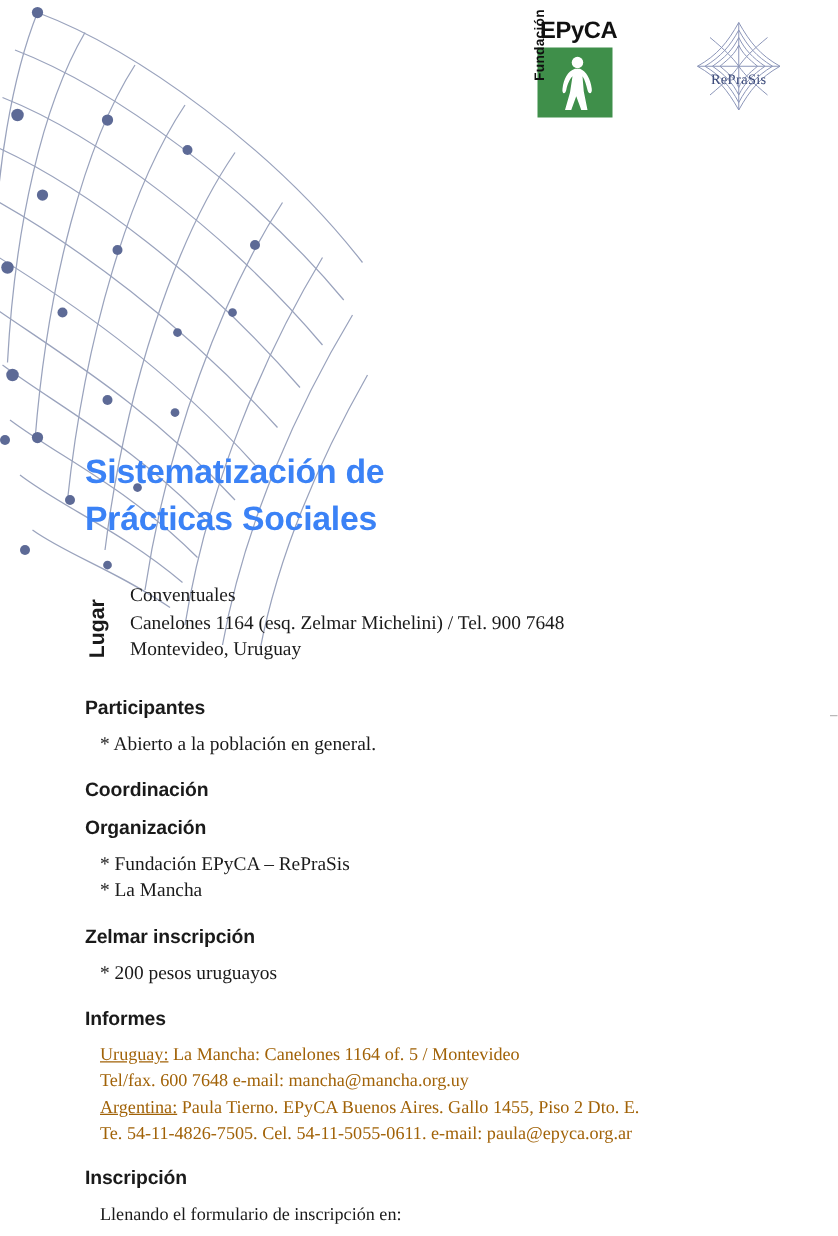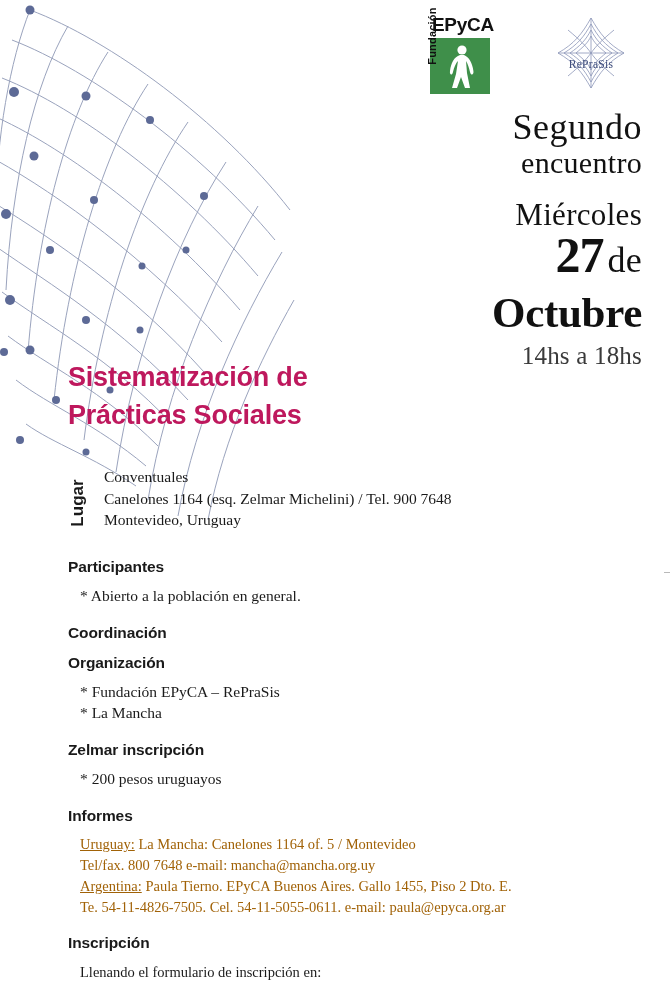--- a/index.html
+++ b/index.html
@@ -162,21 +162,21 @@
   
   .main-title {
     position: absolute;
     left: 68px;
     top: 358px;
     width: 470px;
     font-family: "Liberation Sans", sans-serif;
     font-size: 27px;
     font-weight: bold;
     line-height: 38px;
-    color: #be185d;
+    color: #3b82f6;
     letter-spacing: -0.2px;
   }
 
   
   .lugar-block {
     position: absolute;
     left: 68px;
     top: 466px;
     width: 540px;
   }
@@ -335,31 +335,20 @@
         <path d="M39 22 C36 29 31 33 24 39 C31 45 36 49 39 56 C42 49 47 45 54 39 C47 33 42 29 39 22 Z"></path>
         <path d="M6 39 L72 39"></path>
         <path d="M39 4 L39 74"></path>
         <path d="M16 16 C28 26 34 32 39 39 C44 46 50 52 62 62"></path>
         <path d="M62 16 C50 26 44 32 39 39 C34 46 28 52 16 62"></path>
       </g>
     </svg>
     <div class="reprasis-label">RePraSis</div>
   </div>
 
-  <div class="header-right">
-    <div class="h-segundo">Segundo</div>
-    <div class="h-encuentro">encuentro</div>
-    <div class="h-miercoles">Miércoles</div>
-    <div class="h-daywrap">
-      <span class="h-day">27</span>
-      <span class="h-de">de</span>
-    </div>
-    <div class="h-mes">Octubre</div>
-    <div class="h-horario">14hs a 18hs</div>
-  </div>
 
   <div class="main-title">
     <div>Sistematización de</div>
     <div>Prácticas Sociales</div>
   </div>
 
   <div class="lugar-block">
     <div class="lugar-label">Lugar</div>
     <div class="lugar-lines">
       <div>Conventuales</div>
@@ -393,21 +382,21 @@
       <div class="sec-head">Zelmar inscripción</div>
       <ul class="sec-items">
         <li>* 200 pesos uruguayos</li>
       </ul>
     </div>
 
     <div class="sec">
       <div class="sec-head">Informes</div>
       <ul class="informes-lines">
         <li><span class="u-line">Uruguay:</span><span> La Mancha: Canelones 1164 of. 5 / Montevideo</span></li>
-        <li><span>Tel/fax. 800 7648 e-mail: mancha@mancha.org.uy</span></li>
+        <li><span>Tel/fax. 600 7648 e-mail: mancha@mancha.org.uy</span></li>
         <li><span class="u-line">Argentina:</span><span> Paula Tierno. EPyCA Buenos Aires. Gallo 1455, Piso 2 Dto. E.</span></li>
         <li><span>Te. 54-11-4826-7505. Cel. 54-11-5055-0611. e-mail: paula@epyca.org.ar</span></li>
       </ul>
     </div>
 
     <div class="sec">
       <div class="sec-head">Inscripción</div>
       <ul class="inscripcion-lines">
         <li>Llenando el formulario de inscripción en:</li>
 

